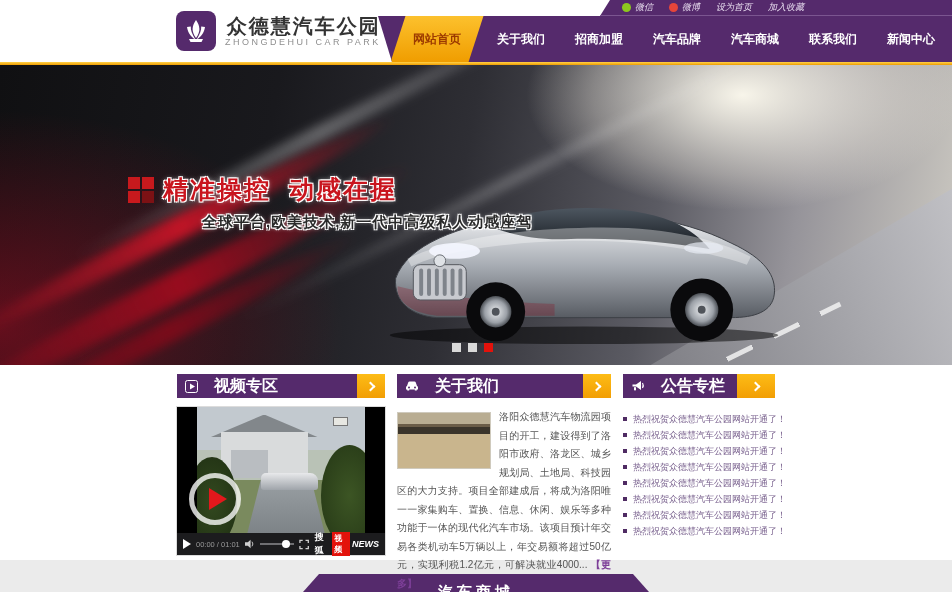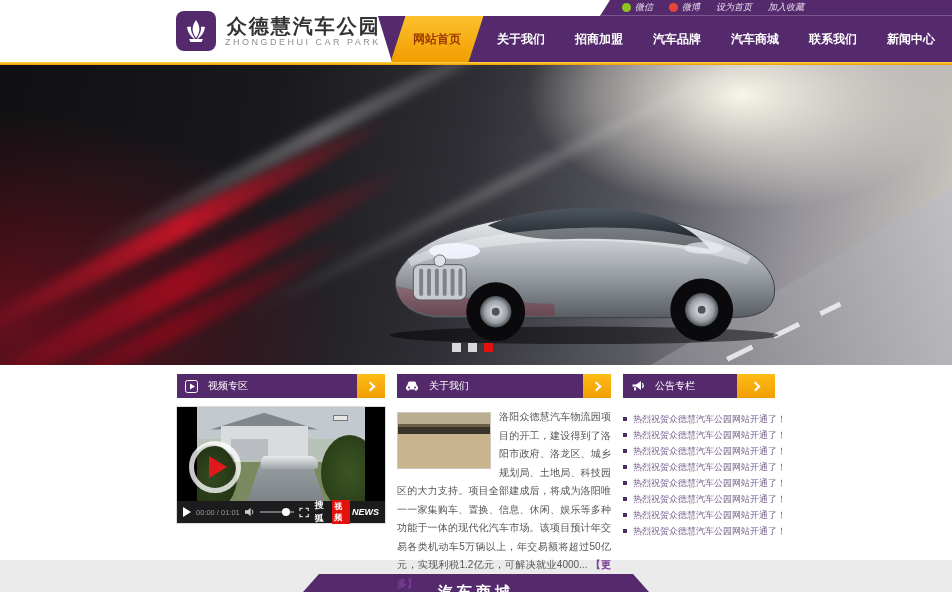--- a/index.html
+++ b/index.html
@@ -79,28 +79,28 @@
     text-shadow:-1px -1px 0 #fff,1px -1px 0 #fff,-1px 1px 0 #fff,1px 1px 0 #fff,0 0 4px rgba(255,255,255,.8); }
   .dots { position:absolute; left:452px; top:278px; display:flex; gap:7px; z-index:6; }
   .sq-dot { width:9px; height:9px; background:#d9d9d9; cursor:pointer; }
   .sq-dot.active { background:#e3120b; }
 
   
   .content { position:absolute; top:374px; left:177px; width:598px; display:flex; gap:12px; z-index:5; }
   .col { position:relative; }
   .col-video { width:208px; } .col-about { width:214px; } .col-notice { width:152px; }
   .col-head { position:relative; height:24px; background:#552a6c; display:flex; align-items:center; padding-left:8px; }
-  .col-head-label { color:#fff; font-size:10px; font-weight:normal; margin-left:10px; }
+  .col-head-label { color:#fff; font-size:16px; font-weight:bold; margin-left:16px; }
   .col-arrow { position:absolute; right:0; top:0; bottom:0; width:28px; cursor:pointer;
     background:linear-gradient(#fdbc16,#f29e04); display:flex; align-items:center; justify-content:center; }
   .col-notice .col-arrow { width:38px; }
   .chev { width:7px; height:7px; border-top:2px solid #fff; border-right:2px solid #fff; transform:rotate(45deg); margin-right:2px; }
 
   
-  .vplayer { position:relative; margin-top:9px; width:208px; height:116px; background:#000; outline:1px solid #dcdcdc; }
+  .vplayer { position:relative; margin-top:9px; width:208px; height:148px; background:#000; outline:1px solid #dcdcdc; }
   .vp-screen { position:absolute; left:20px; right:20px; top:0; bottom:22px; overflow:hidden;
     background:linear-gradient(#c2c9cf 0 34%, #b9c2b6 34% 58%, #7a8a5e 58% 100%); }
   .vp-house { position:absolute; left:14%; top:20%; width:52%; height:36%; background:#d9dbdc; }
   .vp-roof { position:absolute; left:8%; top:6%; width:64%; height:18%; background:#82878b;
     clip-path:polygon(0 100%,50% 0,100% 100%); }
   .vp-garage { position:absolute; left:20%; top:34%; width:22%; height:22%; background:#b9bdc1; }
   .vp-bush-l { position:absolute; left:-6%; top:40%; width:30%; height:70%; border-radius:50%;
     background:radial-gradient(#33491f,#1e2e12); }
   .vp-bush-r { position:absolute; right:-8%; top:30%; width:34%; height:80%; border-radius:50%;
     background:radial-gradient(#3c5524,#243615); }
@@ -238,20 +238,32 @@
     </g>
     <circle cx="63" cy="114" r="6" fill="#dfe2e6" stroke="#6a6e74"></circle>
     <circle cx="120" cy="166" r="30" fill="#0a0a0c"></circle>
     <circle cx="120" cy="166" r="16" fill="url(#rimGrad)"></circle>
     <circle cx="120" cy="166" r="4" fill="#50545a"></circle>
     <circle cx="330" cy="164" r="32" fill="#0a0a0c"></circle>
     <circle cx="330" cy="164" r="17" fill="url(#rimGrad)"></circle>
     <circle cx="330" cy="164" r="4" fill="#50545a"></circle>
   </svg>
 
+  <div class="hero">
+    <div class="hero-row">
+      <span class="hero-grid">
+          <i></i>
+          <i></i>
+          <i></i>
+          <i></i>
+        </span>
+      <span class="hero-title">精准操控  动感在握</span>
+    </div>
+    <div class="hero-sub">全球平台,欧美技术,新一代中高级私人动感座驾</div>
+  </div>
 
   <div class="dots">
     <span class="sq-dot"></span>
     <span class="sq-dot"></span>
     <span class="sq-dot active"></span>
   </div>
 </div>
 
 <div class="content">
 

